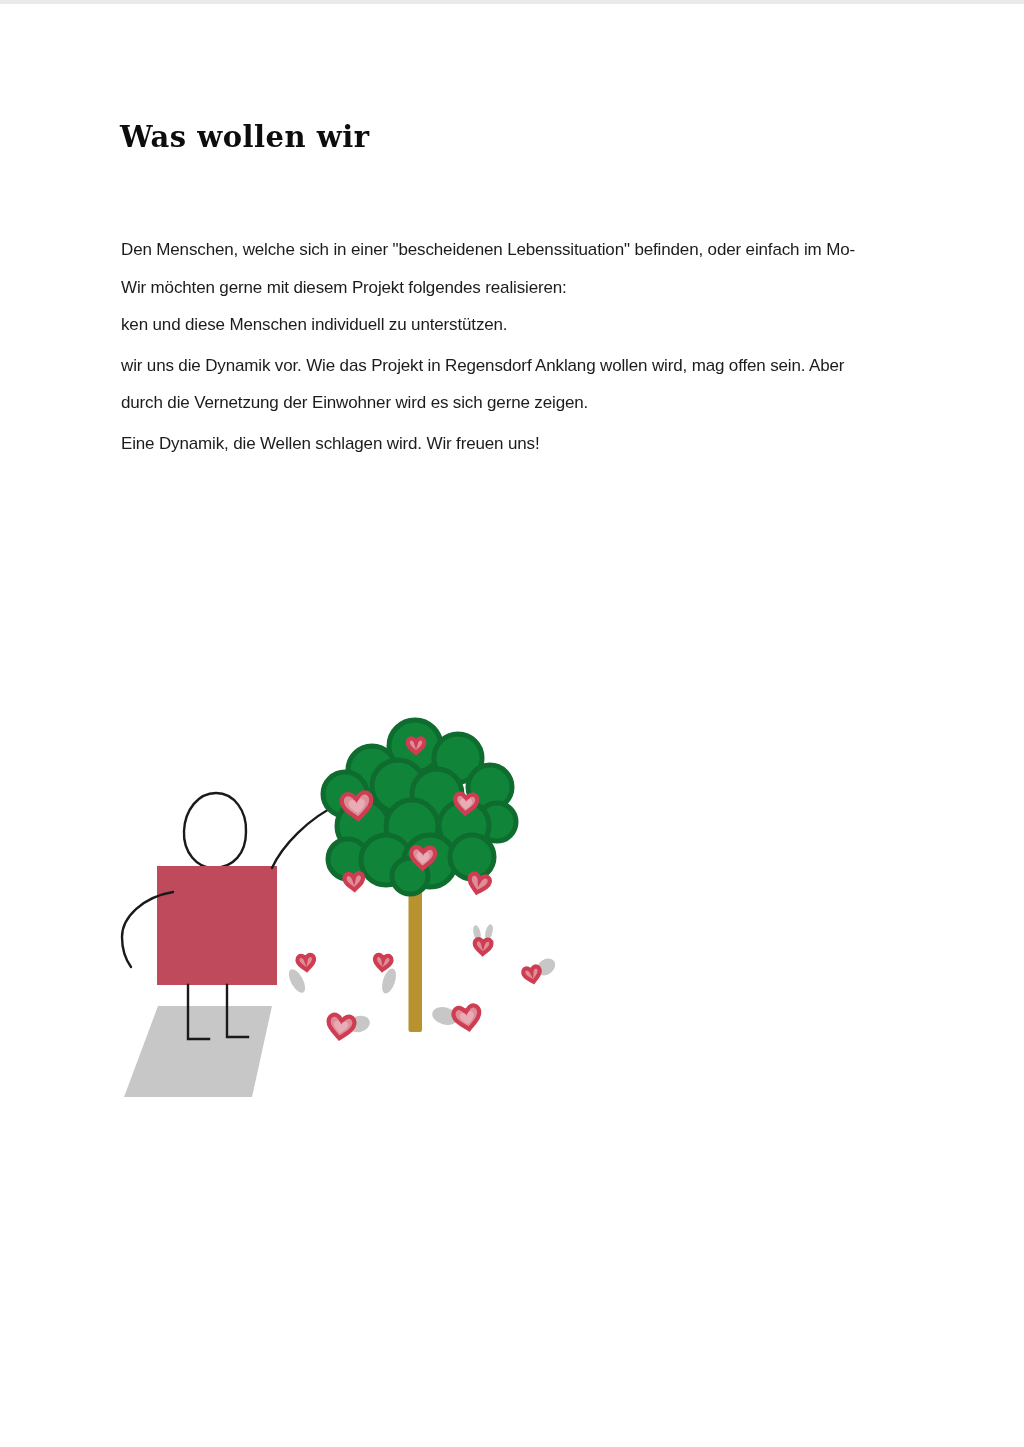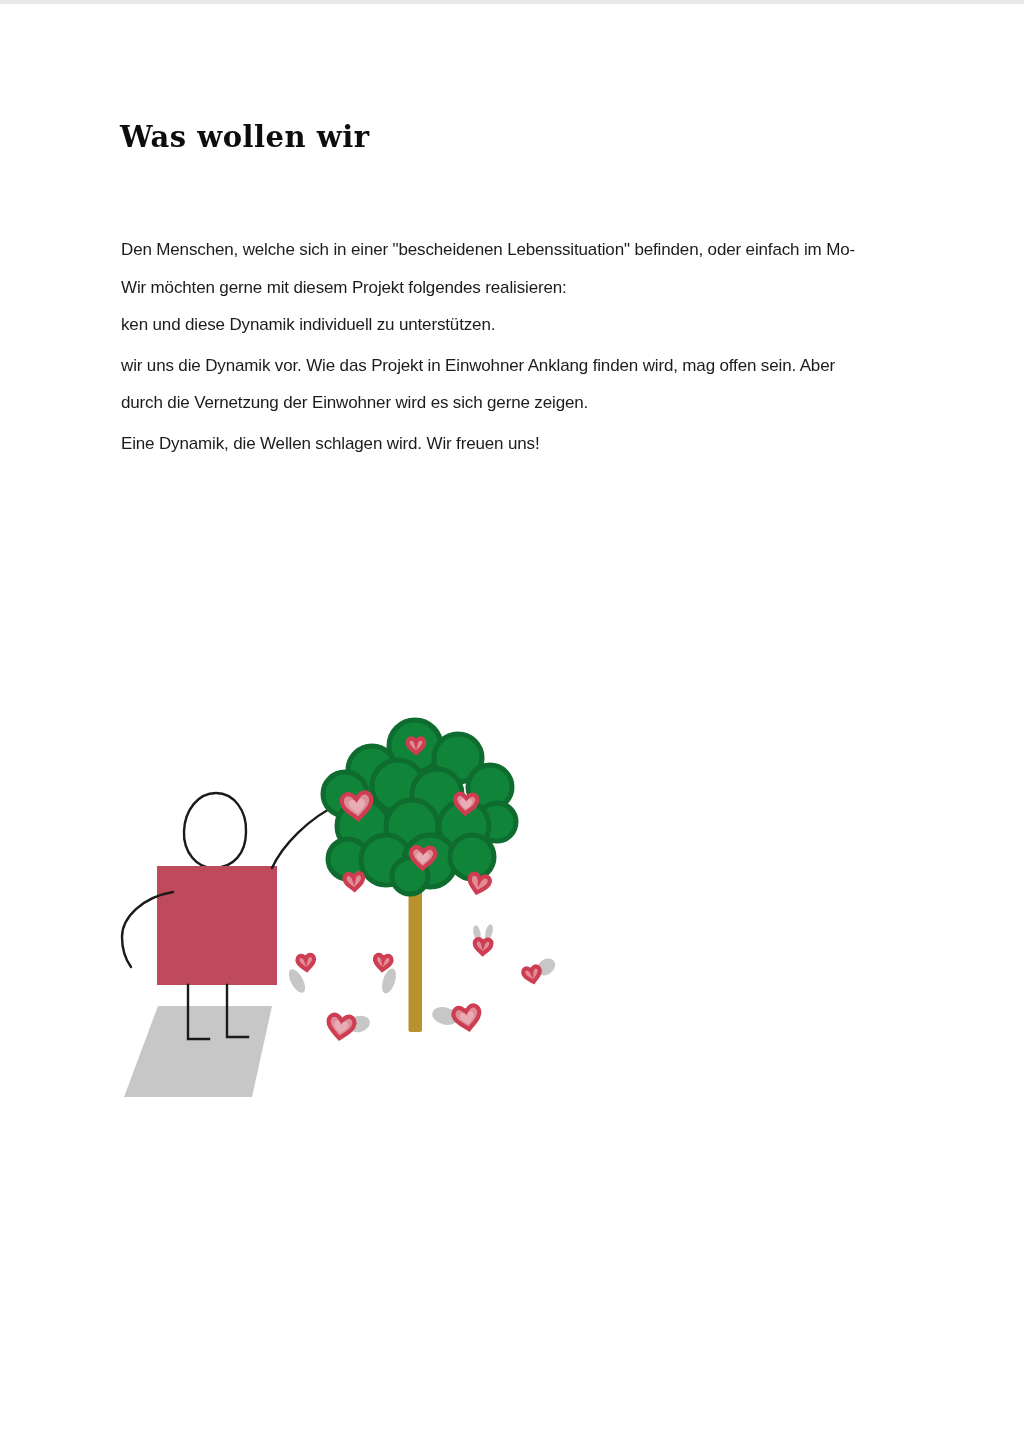--- a/index.html
+++ b/index.html
@@ -35,24 +35,24 @@
 <body>
 
 <div class="page">
 
   <div class="title">Was wollen wir</div>
 
   <div class="bodytext">
     <div class="para">
       <div class="line">Den Menschen, welche sich in einer "bescheidenen Lebenssituation" befinden, oder einfach im Mo-</div>
       <div class="line">Wir möchten gerne mit diesem Projekt folgendes realisieren:</div>
-      <div class="line">ken und diese Dynamik individuell zu unterstützen.</div>
+      <div class="line">ken und diese Menschen individuell zu unterstützen.</div>
     </div>
     <div class="para">
-      <div class="line">wir uns die Dynamik vor. Wie das Projekt in Einwohner Anklang finden wird, mag offen sein. Aber</div>
+      <div class="line">wir uns die Dynamik vor. Wie das Projekt in Regensdorf Anklang wollen wird, mag offen sein. Aber</div>
       <div class="line">durch die Vernetzung der Einwohner wird es sich gerne zeigen.</div>
     </div>
     <div class="para">
       <div class="line">Eine Dynamik, die Wellen schlagen wird. Wir freuen uns!</div>
     </div>
   </div>
 
   <svg class="illu" viewBox="0 0 1024 1447" aria-hidden="true">
     <defs>
       <path id="heartP" vector-effect="non-scaling-stroke" d="M0,-0.28 C0.1,-0.62 0.45,-0.85 0.72,-0.68 C1.0,-0.5 0.98,-0.12 0.75,0.18 C0.52,0.48 0.22,0.68 0,0.88 C-0.22,0.68 -0.52,0.48 -0.75,0.18 C-0.98,-0.12 -1.0,-0.5 -0.72,-0.68 C-0.45,-0.85 -0.1,-0.62 0,-0.28 Z"></path>

